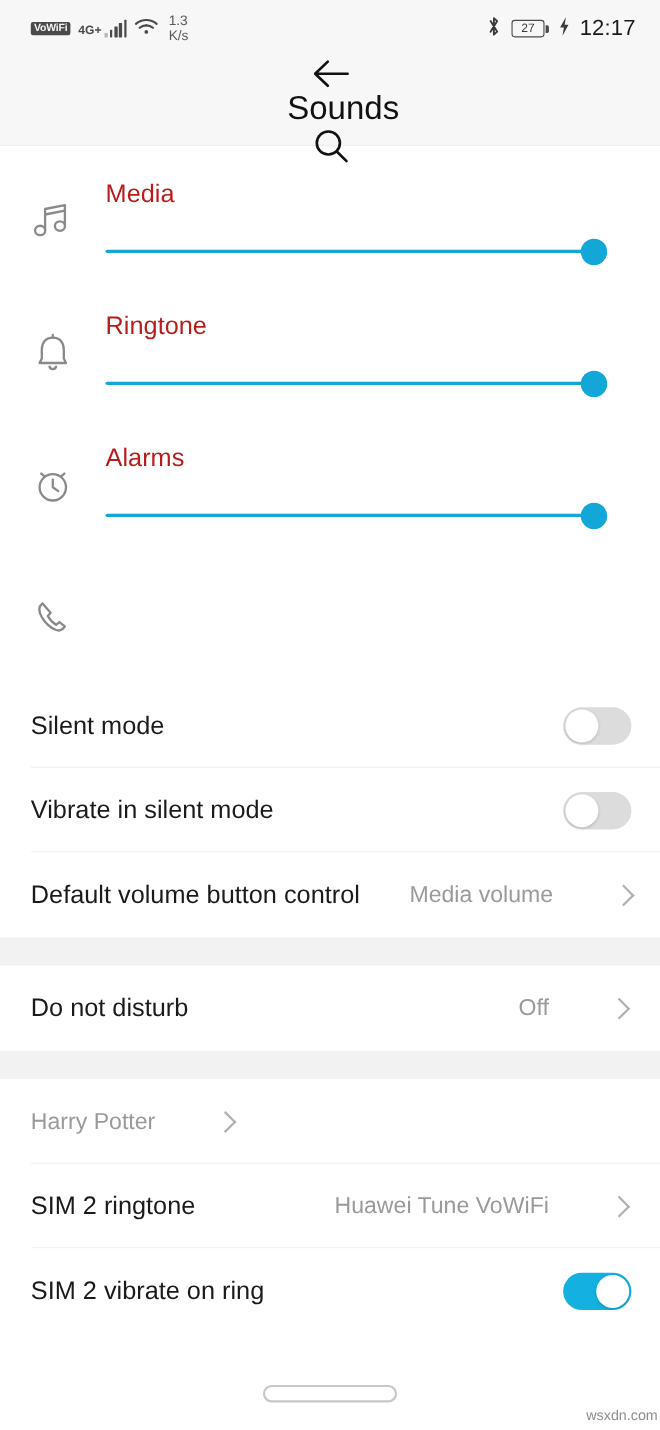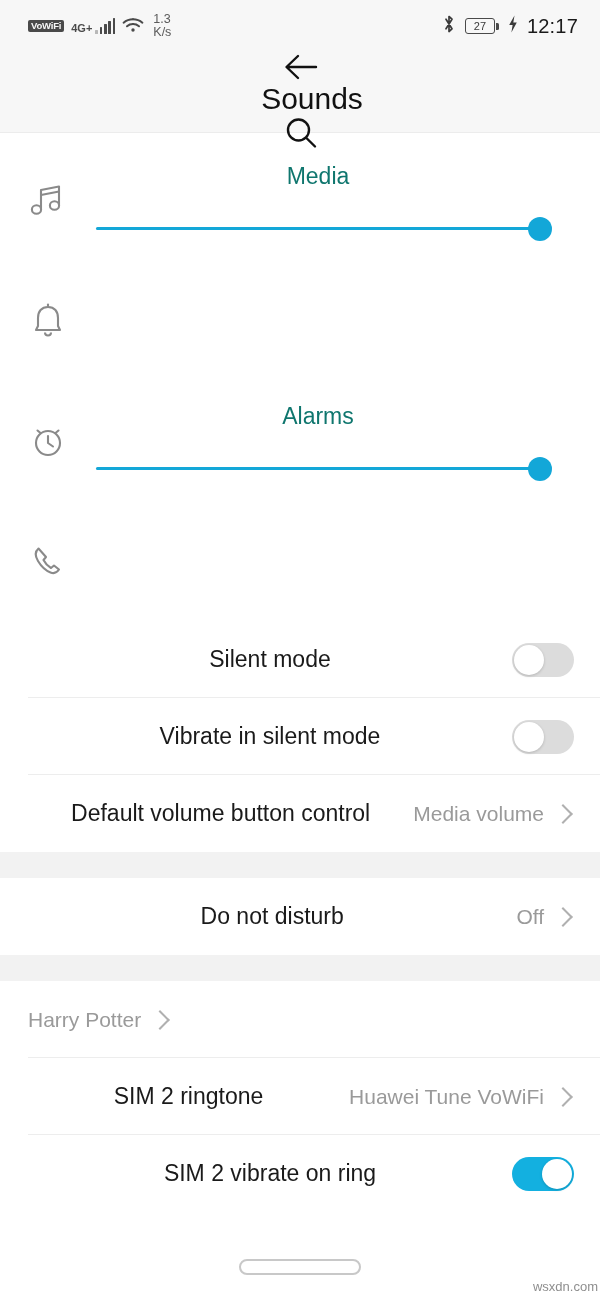--- a/index.html
+++ b/index.html
@@ -11,21 +11,20 @@
     font-family: "Liberation Sans", sans-serif;
     overflow: hidden;
   }
 
   #screen {
     position: relative;
     width: 600px;
     height: 1300px;
     background: #ffffff;
     overflow: hidden;
-    text-align: center;
   }
 
   
   .status-bar {
     position: relative;
     height: 52px;
     background: #f7f7f7;
     display: flex;
     align-items: center;
     justify-content: space-between;
@@ -137,21 +136,21 @@
     justify-content: center;
     flex: none;
   }
   .slider-main {
     flex: 1;
     padding-right: 60px;
     position: relative;
   }
   .slider-label {
     font-size: 23px;
-    color: #0f766e;
+    color: #b91c1c;
     margin-bottom: 28px;
   }
   .track-wrap {
     position: relative;
     height: 22px;
     display: flex;
     align-items: center;
   }
   .track-bg {
     position: absolute;
@@ -180,20 +179,21 @@
   
   .list-group { background: #fff; }
   .row {
     position: relative;
     height: 77px;
     display: flex;
     align-items: center;
     padding: 0 26px 0 28px;
     background: #fff;
     cursor: pointer;
+    gap: 45px;
   }
   .row.divider::after {
     content: "";
     position: absolute;
     left: 28px; right: 0; bottom: 0;
     height: 1px;
     background: #ededed;
   }
   .row-label {
     font-size: 23px;
@@ -360,20 +360,28 @@
     </div>
 
     <div class="slider-row">
       <div class="slider-icon">
         <svg width="44" height="44" viewBox="0 0 44 44">
           <path d="M22 8 C15.5 8 12 12.5 12 19 L12 27 L10 31 L34 31 L32 27 L32 19 C32 12.5 28.5 8 22 8 Z" stroke="#8a8a8a" stroke-width="2.1" fill="none" stroke-linejoin="round"></path>
           <path d="M22 5.5 L22 8" stroke="#8a8a8a" stroke-width="2.1" stroke-linecap="round"></path>
           <path d="M19 33.5 C19 35.3 20.3 36.5 22 36.5 C23.7 36.5 25 35.3 25 33.5" stroke="#8a8a8a" stroke-width="2.1" fill="none"></path>
         </svg>
       </div>
+      <div class="slider-main">
+        <div class="slider-label">Ringtone</div>
+        <div class="track-wrap">
+          <div class="track-bg"></div>
+          <div class="track-fill" style="width: 100%;"></div>
+          <div class="thumb" style="left: 100%;"></div>
+        </div>
+      </div>
     </div>
 
     <div class="slider-row">
       <div class="slider-icon">
         <svg width="44" height="44" viewBox="0 0 44 44">
           <circle cx="22" cy="24" r="12" stroke="#8a8a8a" stroke-width="2.1" fill="none"></circle>
           <path d="M22 17 L22 24 L27 27.5" stroke="#8a8a8a" stroke-width="2.1" fill="none" stroke-linecap="round" stroke-linejoin="round"></path>
           <path d="M11.5 11.5 L14.5 14" stroke="#8a8a8a" stroke-width="2.1" stroke-linecap="round"></path>
           <path d="M32.5 11.5 L29.5 14" stroke="#8a8a8a" stroke-width="2.1" stroke-linecap="round"></path>
         </svg>

